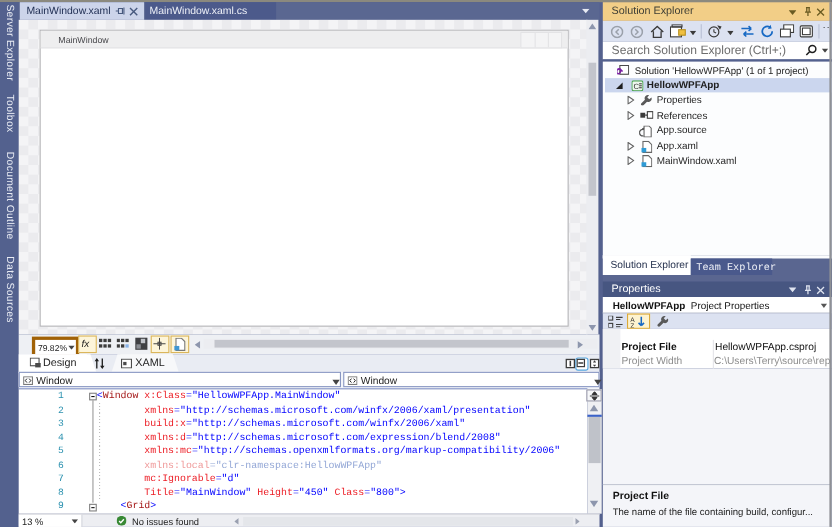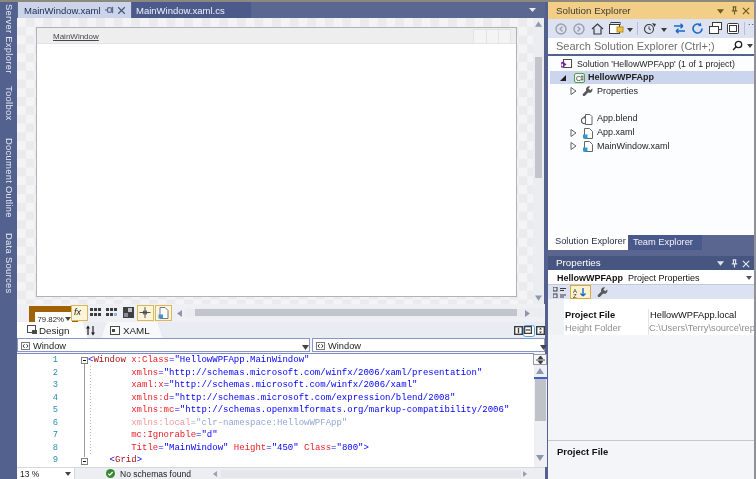--- a/index.html
+++ b/index.html
@@ -42,41 +42,41 @@
   <svg class="abs" style="left:512px;top:6px;" width="8" height="6" viewBox="0 0 8 6">
       <path d="M0 0h7l-3.5 4z" fill="#e8ebf4"></path>
     </svg>
 </div>
 
 <div class="abs" style="left:17px;top:18px;width:517px;height:286px;
   background:repeating-conic-gradient(#ebebee 0% 25%, #f4f4f6 0% 50%) 0 0/17.6px 17.6px;">
 
   <div class="abs" style="left:19px;top:9px;width:481px;height:270px;background:#fff;border:1px solid #b2b2b6;box-sizing:border-box;">
     <div class="abs" style="left:0;top:0;width:479px;height:15px;background:#eeeeef;border-bottom:1px solid #e3e3e5;">
-      <span class="abs" style="left:16px;top:3.5px;font-size:8px;color:#47474b;text-decoration:underline;">MainWindow</span>
+      <span class="abs" style="left:16px;top:3.5px;font-size:8px;color:#47474b;">MainWindow</span>
       <div class="abs" style="right:5px;top:1px;width:36px;height:13px;background:#f4f4f5;border:1px solid #e3e3e5;">
         <div class="abs" style="left:11.5px;top:0;width:1px;height:13px;background:#e3e3e5;"></div>
         <div class="abs" style="left:23.5px;top:0;width:1px;height:13px;background:#e3e3e5;"></div>
       </div>
     </div>
   </div>
 
   <div class="abs" style="left:516px;top:0;width:11px;height:286px;background:#ecedf1;">
     <svg class="abs" style="left:2px;top:3px;" width="7" height="6" viewBox="0 0 8 6">
         <path d="M4 0l4 6H0z" fill="#8d96ad"></path>
       </svg>
     <div class="abs" style="left:2px;top:39px;width:7px;height:121px;background:#c3c5cc;"></div>
     <svg class="abs" style="left:2px;top:277px;" width="7" height="6" viewBox="0 0 8 6">
         <path d="M0 0h8l-4 6z" fill="#8d96ad"></path>
       </svg>
   </div>
 </div>
 
 <div class="abs" style="left:17px;top:304px;width:528px;height:18px;background:#eef0f4;">
-  <div class="abs" style="left:12px;top:2px;width:37px;height:13px;background:#fff;border:6px solid #a16207;font-size:8.3px;color:#222;">
+  <div class="abs" style="left:12px;top:2px;width:37px;height:13px;background:#fff;border:3px solid #a16207;font-size:8.3px;color:#222;">
     <span class="abs" style="left:2.5px;top:3px;font-size:7.8px;">79.82%</span>
     <svg class="abs" style="left:30px;top:5px;" width="6" height="4" viewBox="0 0 6 4">
         <path d="M0 0h6L3 4z" fill="#444"></path>
       </svg>
   </div>
   <div class="abs" style="left:54px;top:1px;width:15px;height:14px;border:1px solid #dbb65b;background:#fdf5da;font-style:italic;font-size:9px;color:#222;">
       <span class="abs" style="left:2px;top:1px;">fx</span>
     </div>
 
   <svg class="abs" style="left:73px;top:3px;" width="12" height="11" viewBox="0 0 12 11">
@@ -202,21 +202,21 @@
       <div class="abs" style="left:1px;top:2px;width:3.5px;height:1px;background:#111;"></div>
     </div>
   <div class="abs" style="left:63.5px;top:103.5px;width:5.5px;height:5.5px;border:1px solid #808080;background:#fff;">
       <div class="abs" style="left:1px;top:2px;width:3.5px;height:1px;background:#111;"></div>
     </div>
 
   <div class="abs" style="left:73px;top:12px;width:1px;height:88px;background-image:repeating-linear-gradient(#bbb 0 1px,transparent 1px 3px);"></div>
 
   <div class="abs mono" style="left:71px;top:0;font-size:9px;line-height:12.55px;white-space:pre;color:#00f;"><span style="color:blue">&lt;</span><span style="color:#a31515">Window</span> <span style="color:#ec1c24">x:Class</span><span style="color:blue">="HellowWPFApp.MainWindow"</span>
         <span style="color:#ec1c24">xmlns</span><span style="color:blue">="http://schemas.microsoft.com/winfx/2006/xaml/presentation"</span>
-        <span style="color:#ec1c24">xaml:x</span><span style="color:blue">="http://schemas.microsoft.com/winfx/2006/xaml"</span>
+        <span style="color:#ec1c24">build:x</span><span style="color:blue">="http://schemas.microsoft.com/winfx/2006/xaml"</span>
         <span style="color:#ec1c24">xmlns:d</span><span style="color:blue">="http://schemas.microsoft.com/expression/blend/2008"</span>
         <span style="color:#ec1c24">xmlns:mc</span><span style="color:blue">="http://schemas.openxmlformats.org/markup-compatibility/2006"</span>
         <span style="color:#ef9a9a">xmlns:local</span><span style="color:#93a7d6">="clr-namespace:HellowWPFApp"</span>
         <span style="color:#ec1c24">mc:Ignorable</span><span style="color:blue">="d"</span>
         <span style="color:#ec1c24">Title</span><span style="color:blue">="MainWindow"</span> <span style="color:#ec1c24">Height</span><span style="color:blue">="450"</span> <span style="color:#ec1c24">Class</span><span style="color:blue">="800"&gt;</span>
     <span style="color:blue">&lt;</span><span style="color:#a31515">Grid</span><span style="color:blue">&gt;</span></div>
 </div>
 
 <div class="abs" style="left:534px;top:354px;width:13px;height:113px;background:#eff0f3;">
   <div class="abs" style="left:-1px;top:0px;width:14px;height:11px;background:#f6f7f9;border:1px solid #99a;box-sizing:border-box;">
@@ -238,21 +238,21 @@
   <div class="abs" style="left:0;top:0;width:57px;height:11px;background:#fff;"></div>
   <span class="abs" style="left:3px;top:1px;font-size:8.5px;color:#222;">13 %</span>
   <svg class="abs" style="left:48px;top:4px;" width="6" height="4" viewBox="0 0 6 4">
       <path d="M0 0h6L3 4z" fill="#444"></path>
     </svg>
   <div class="abs" style="left:57px;top:0;width:1px;height:11px;background:#d6d8de;"></div>
   <svg class="abs" style="left:89px;top:1px;" width="9" height="9" viewBox="0 0 9 9">
       <circle cx="4.5" cy="4.5" r="4.5" fill="#388934"></circle>
       <path d="M2.3 4.6l1.5 1.6 2.8-3.2" stroke="#fff" stroke-width="1.2" fill="none"></path>
     </svg>
-  <span class="abs" style="left:103px;top:1px;font-size:8.5px;color:#222;">No schemas found</span>
+  <span class="abs" style="left:103px;top:1px;font-size:8.5px;color:#222;">No issues found</span>
   <svg class="abs" style="left:196px;top:3px;" width="4" height="6" viewBox="0 0 4 6">
       <path d="M4 0v6L0 3z" fill="#9aa0b0"></path>
     </svg>
   <div class="abs" style="left:204px;top:2px;width:300px;height:8px;background:#e4e6ea;"></div>
   <svg class="abs" style="left:506px;top:3px;" width="4" height="6" viewBox="0 0 4 6">
       <path d="M0 0v6l4-3z" fill="#9aa0b0"></path>
     </svg>
 </div>
 
 <div class="abs" style="left:548px;top:2px;width:208px;height:17px;background:#f2ce87;">
@@ -355,28 +355,39 @@
   <div class="abs" style="left:0;top:28.4px;width:208px;height:13.7px;">
     <svg class="abs" style="left:22px;top:3px;" width="7" height="8" viewBox="0 0 7 8">
         <path d="M1 0.5l5 3.5-5 3.5z" fill="none" stroke="#646464"></path>
       </svg>
     <svg class="abs" style="left:34px;top:2px;" width="11" height="10" viewBox="0 0 11 10">
         <path d="M10.2 2.6a3 3 0 0 1-4 3.9L3 9.7a1.3 1.3 0 0 1-1.9-1.9l3.2-3.2a3 3 0 0 1 3.9-4L6.4 2.4l1.8 1.8z" fill="#5a5a5a"></path>
       </svg>
     <span class="abs" style="left:49px;top:1.5px;">Properties</span>
   </div>
 
+  <div class="abs" style="left:0;top:42.1px;width:208px;height:13.7px;">
+    <svg class="abs" style="left:22px;top:3px;" width="7" height="8" viewBox="0 0 7 8">
+        <path d="M1 0.5l5 3.5-5 3.5z" fill="none" stroke="#646464"></path>
+      </svg>
+    <svg class="abs" style="left:34px;top:3px;" width="12" height="8" viewBox="0 0 12 8">
+        <rect x="0" y="1.5" width="4.5" height="4.5" fill="#3c3c3c"></rect>
+        <rect x="6.5" y="0.5" width="5" height="6" fill="#fff" stroke="#3c3c3c"></rect>
+        <path d="M4.5 3.7h2" stroke="#3c3c3c"></path>
+      </svg>
+    <span class="abs" style="left:49px;top:1.5px;">References</span>
+  </div>
 
   <div class="abs" style="left:0;top:55.8px;width:208px;height:13.7px;">
     <svg class="abs" style="left:33px;top:2px;" width="12" height="11" viewBox="0 0 12 11">
         <path d="M4.5 0.5h4.5l2 2v8H4.5z" fill="#fff" stroke="#666"></path>
         <path d="M4 9.5a3 3 0 1 1 0.2-5.8" fill="none" stroke="#555" stroke-width="1.2"></path>
         <path d="M2.5 2.5l2.2-0.6-0.3 2.4z" fill="#555"></path>
       </svg>
-    <span class="abs" style="left:49px;top:1.5px;">App.blend</span>
+    <span class="abs" style="left:49px;top:1.5px;">App.source</span>
   </div>
 
   <div class="abs" style="left:0;top:69.5px;width:164px;height:13.7px;">
     <svg class="abs" style="left:22px;top:3px;" width="7" height="8" viewBox="0 0 7 8">
         <path d="M1 0.5l5 3.5-5 3.5z" fill="none" stroke="#646464"></path>
       </svg>
     <svg class="abs" style="left:35px;top:2px;" width="10" height="11" viewBox="0 0 10 11">
         <path d="M1.5 0.5h5l3 3v7h-8z" fill="#fff" stroke="#666"></path>
         <rect x="0" y="6.5" width="4.5" height="4" fill="#2e9bd6"></rect>
       </svg>
@@ -394,21 +405,21 @@
     <span class="abs" style="left:49px;top:1.5px;">MainWindow.xaml</span>
   </div>
 </div>
 
 <div class="abs" style="left:548px;top:232px;width:208px;height:24px;background:#5a6690;">
   <div class="abs" style="left:0;top:0;width:208px;height:3px;background:#fcfdfe;"></div>
   <div class="abs" style="left:0;top:0;width:80px;height:18px;background:#fff;color:#26324e;font-size:9.3px;white-space:nowrap;">
       <span class="abs" style="left:7px;top:4px;">Solution Explorer</span>
     </div>
   <div class="abs" style="left:80px;top:3px;width:74px;height:15px;background:#4a598c;color:#f0f2f8;font-size:9.3px;white-space:nowrap;">
-      <span class="abs" style="left:5px;top:1.5px;">Team Explorer</span>
+      <span class="abs" style="left:5px;top:1.5px;font-family:Liberation Mono, monospace;">Team Explorer</span>
     </div>
 </div>
 
 <div class="abs" style="left:548px;top:256px;width:208px;height:14px;background:#475681;">
   <span class="abs" style="left:8px;top:1px;font-size:9.8px;color:#fff;">Properties</span>
   <svg class="abs" style="left:169px;top:5px;" width="7" height="5" viewBox="0 0 8 5">
       <path d="M0 0h8L4 5z" fill="#dfe4f0"></path>
     </svg>
   <svg class="abs" style="left:182px;top:2px;" width="9" height="11" viewBox="0 0 10 11">
       <g stroke="#dfe4f0" stroke-width="1.3" fill="none">
@@ -445,26 +456,27 @@
   </div>
   <svg class="abs" style="left:49px;top:2px;" width="11" height="10" viewBox="0 0 11 10">
       <path d="M10.2 2.6a3 3 0 0 1-4 3.9L3 9.7a1.3 1.3 0 0 1-1.9-1.9l3.2-3.2a3 3 0 0 1 3.9-4L6.4 2.4l1.8 1.8z" fill="#5a5a5a"></path>
     </svg>
 </div>
 
 <div class="abs" style="left:548px;top:299px;width:208px;height:36px;background:#fff;">
   <div class="abs" style="left:0;top:0;width:16px;height:36px;background:#f0f1f4;"></div>
   <div class="abs" style="left:16px;top:10px;width:192px;height:13px;">
     <span class="abs" style="left:1px;top:1px;font-size:9.3px;font-weight:bold;color:#111;">Project File</span>
-    <span class="abs" style="left:86px;top:1px;font-size:9.3px;color:#111;">HellowWPFApp.local</span>
+    <span class="abs" style="left:86px;top:1px;font-size:9.3px;color:#111;">HellowWPFApp.csproj</span>
   </div>
   <div class="abs" style="left:16px;top:23px;width:192px;height:13px;">
-    <span class="abs" style="left:1px;top:1px;font-size:9.3px;color:#8e8e8e;">Height Folder</span>
+    <span class="abs" style="left:1px;top:1px;font-size:9.3px;color:#8e8e8e;">Project Width</span>
     <span class="abs" style="left:85px;top:1px;font-size:9.3px;color:#8e8e8e;">C:\Users\Terry\source\rep</span>
   </div>
   <div class="abs" style="left:100px;top:10px;width:1px;height:26px;background:#e4e4e8;"></div>
 </div>
 
 <div class="abs" style="left:548px;top:335px;width:208px;height:105px;background:#f4f5f9;"></div>
 <div class="abs" style="left:548px;top:440px;width:208px;height:39px;background:#f4f5f9;border-top:1px solid #c4c8d4;box-sizing:border-box;">
   <span class="abs" style="left:9px;top:5px;font-size:9.5px;font-weight:bold;color:#111;">Project File</span>
+  <span class="abs" style="left:9px;top:19px;font-size:8.7px;color:#222;white-space:nowrap;">The name of the file containing build, configur...</span>
 </div>
 <div class="abs" style="left:754px;top:2px;width:2px;height:477px;background:#8f9196;"></div>
 
 </body></html>

